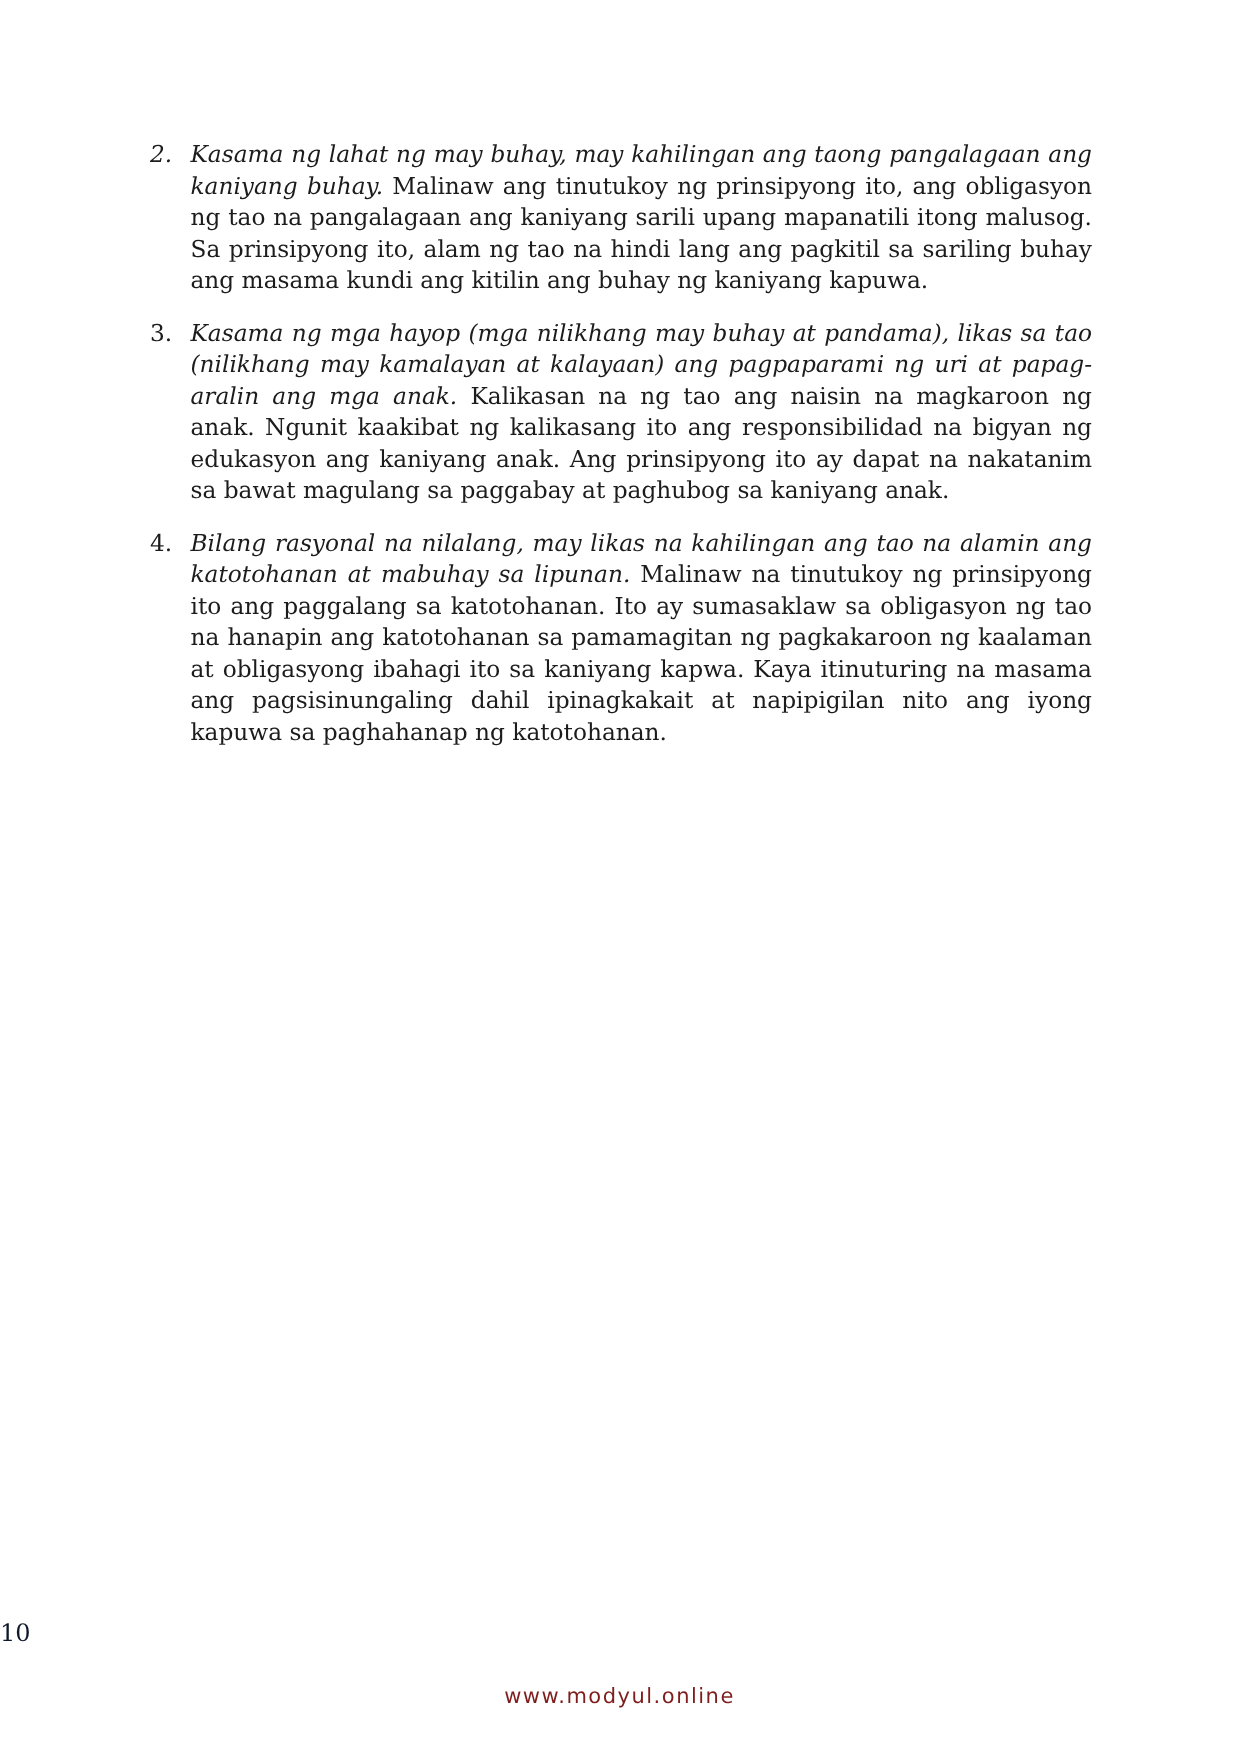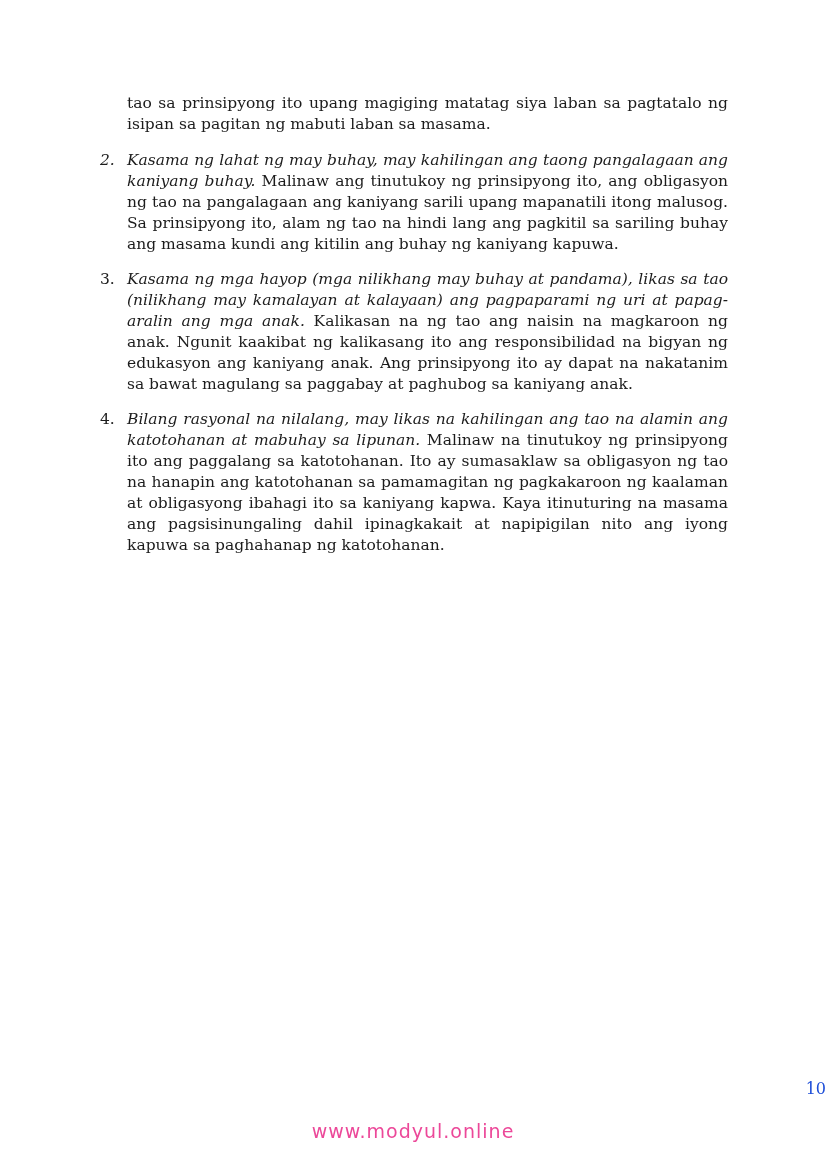--- a/index.html
+++ b/index.html
@@ -47,45 +47,44 @@
   .item-lead {
     font-style: italic;
     margin-top: 48px;
   }
   .item-lead::after { content: " "; }
   .page-number {
     position: absolute;
     left: 0;
     width: 826px;
     top: 1078px;
-    text-align: right;
+    text-align: left;
     font-size: 16px;
     line-height: 21px;
-    color: #1d4ed8;
+    color: #0f172a;
   }
   .watermark {
     position: absolute;
     left: 0;
     width: 826px;
     top: 1118px;
     text-align: center;
     font-family: "DejaVu Sans", "Liberation Sans", sans-serif;
-    font-size: 19px;
+    font-size: 14px;
     line-height: 26px;
     letter-spacing: 1px;
-    color: #ec4899;
+    color: #7f1d1d;
   }
 </style>
 </head>
 <body>
 
 <div class="page">
   <div class="content">
 
-    <p class="continuation">tao sa prinsipyong ito upang magiging matatag siya laban sa pagtatalo ng isipan sa pagitan ng mabuti laban sa masama.</p>
 
     <div class="list-item">
       <span class="item-number">2.</span>
       <div class="item-text">
         <span class="item-lead">Kasama ng lahat ng may buhay, may kahilingan ang taong pangalagaan ang kaniyang buhay.</span><span class="item-body">Malinaw ang tinutukoy ng prinsipyong ito, ang obligasyon ng tao na pangalagaan ang kaniyang sarili upang mapanatili itong malusog. Sa prinsipyong ito, alam ng tao na hindi lang ang pagkitil sa sariling buhay ang masama kundi ang kitilin ang buhay ng kaniyang kapuwa.</span>
       </div>
     </div>
 
     <div class="list-item">
       <span class="item-number">3.</span>

